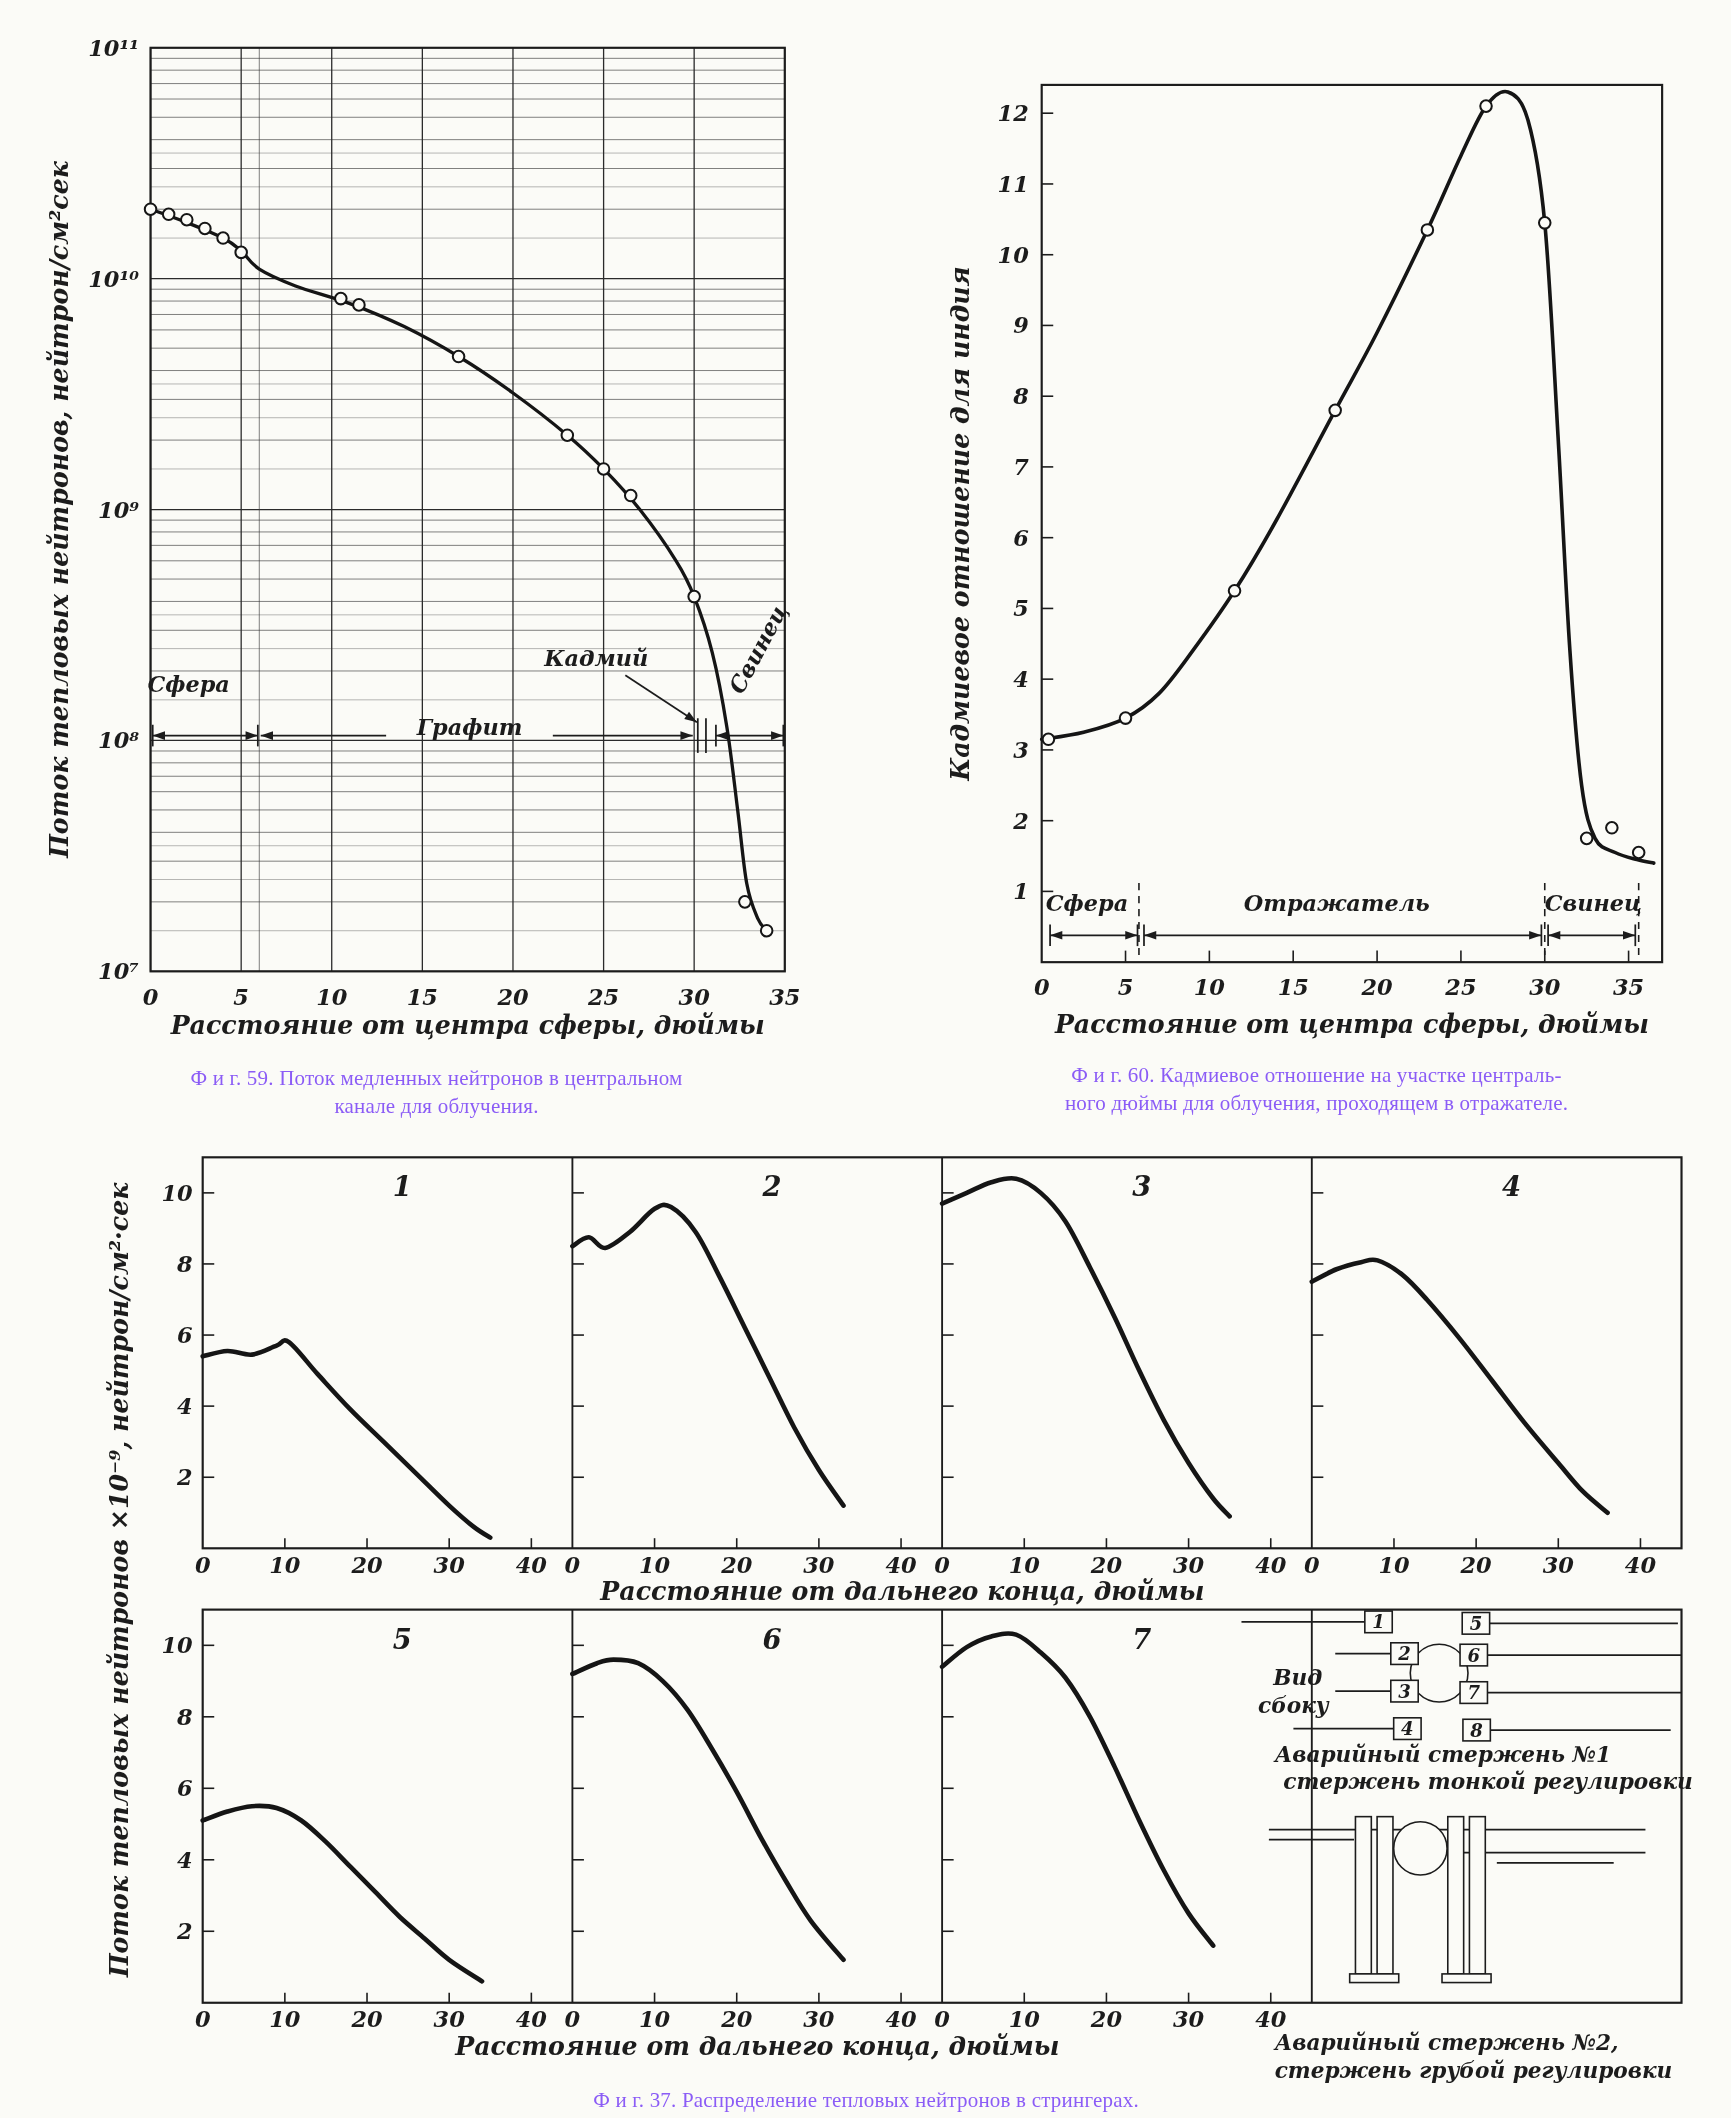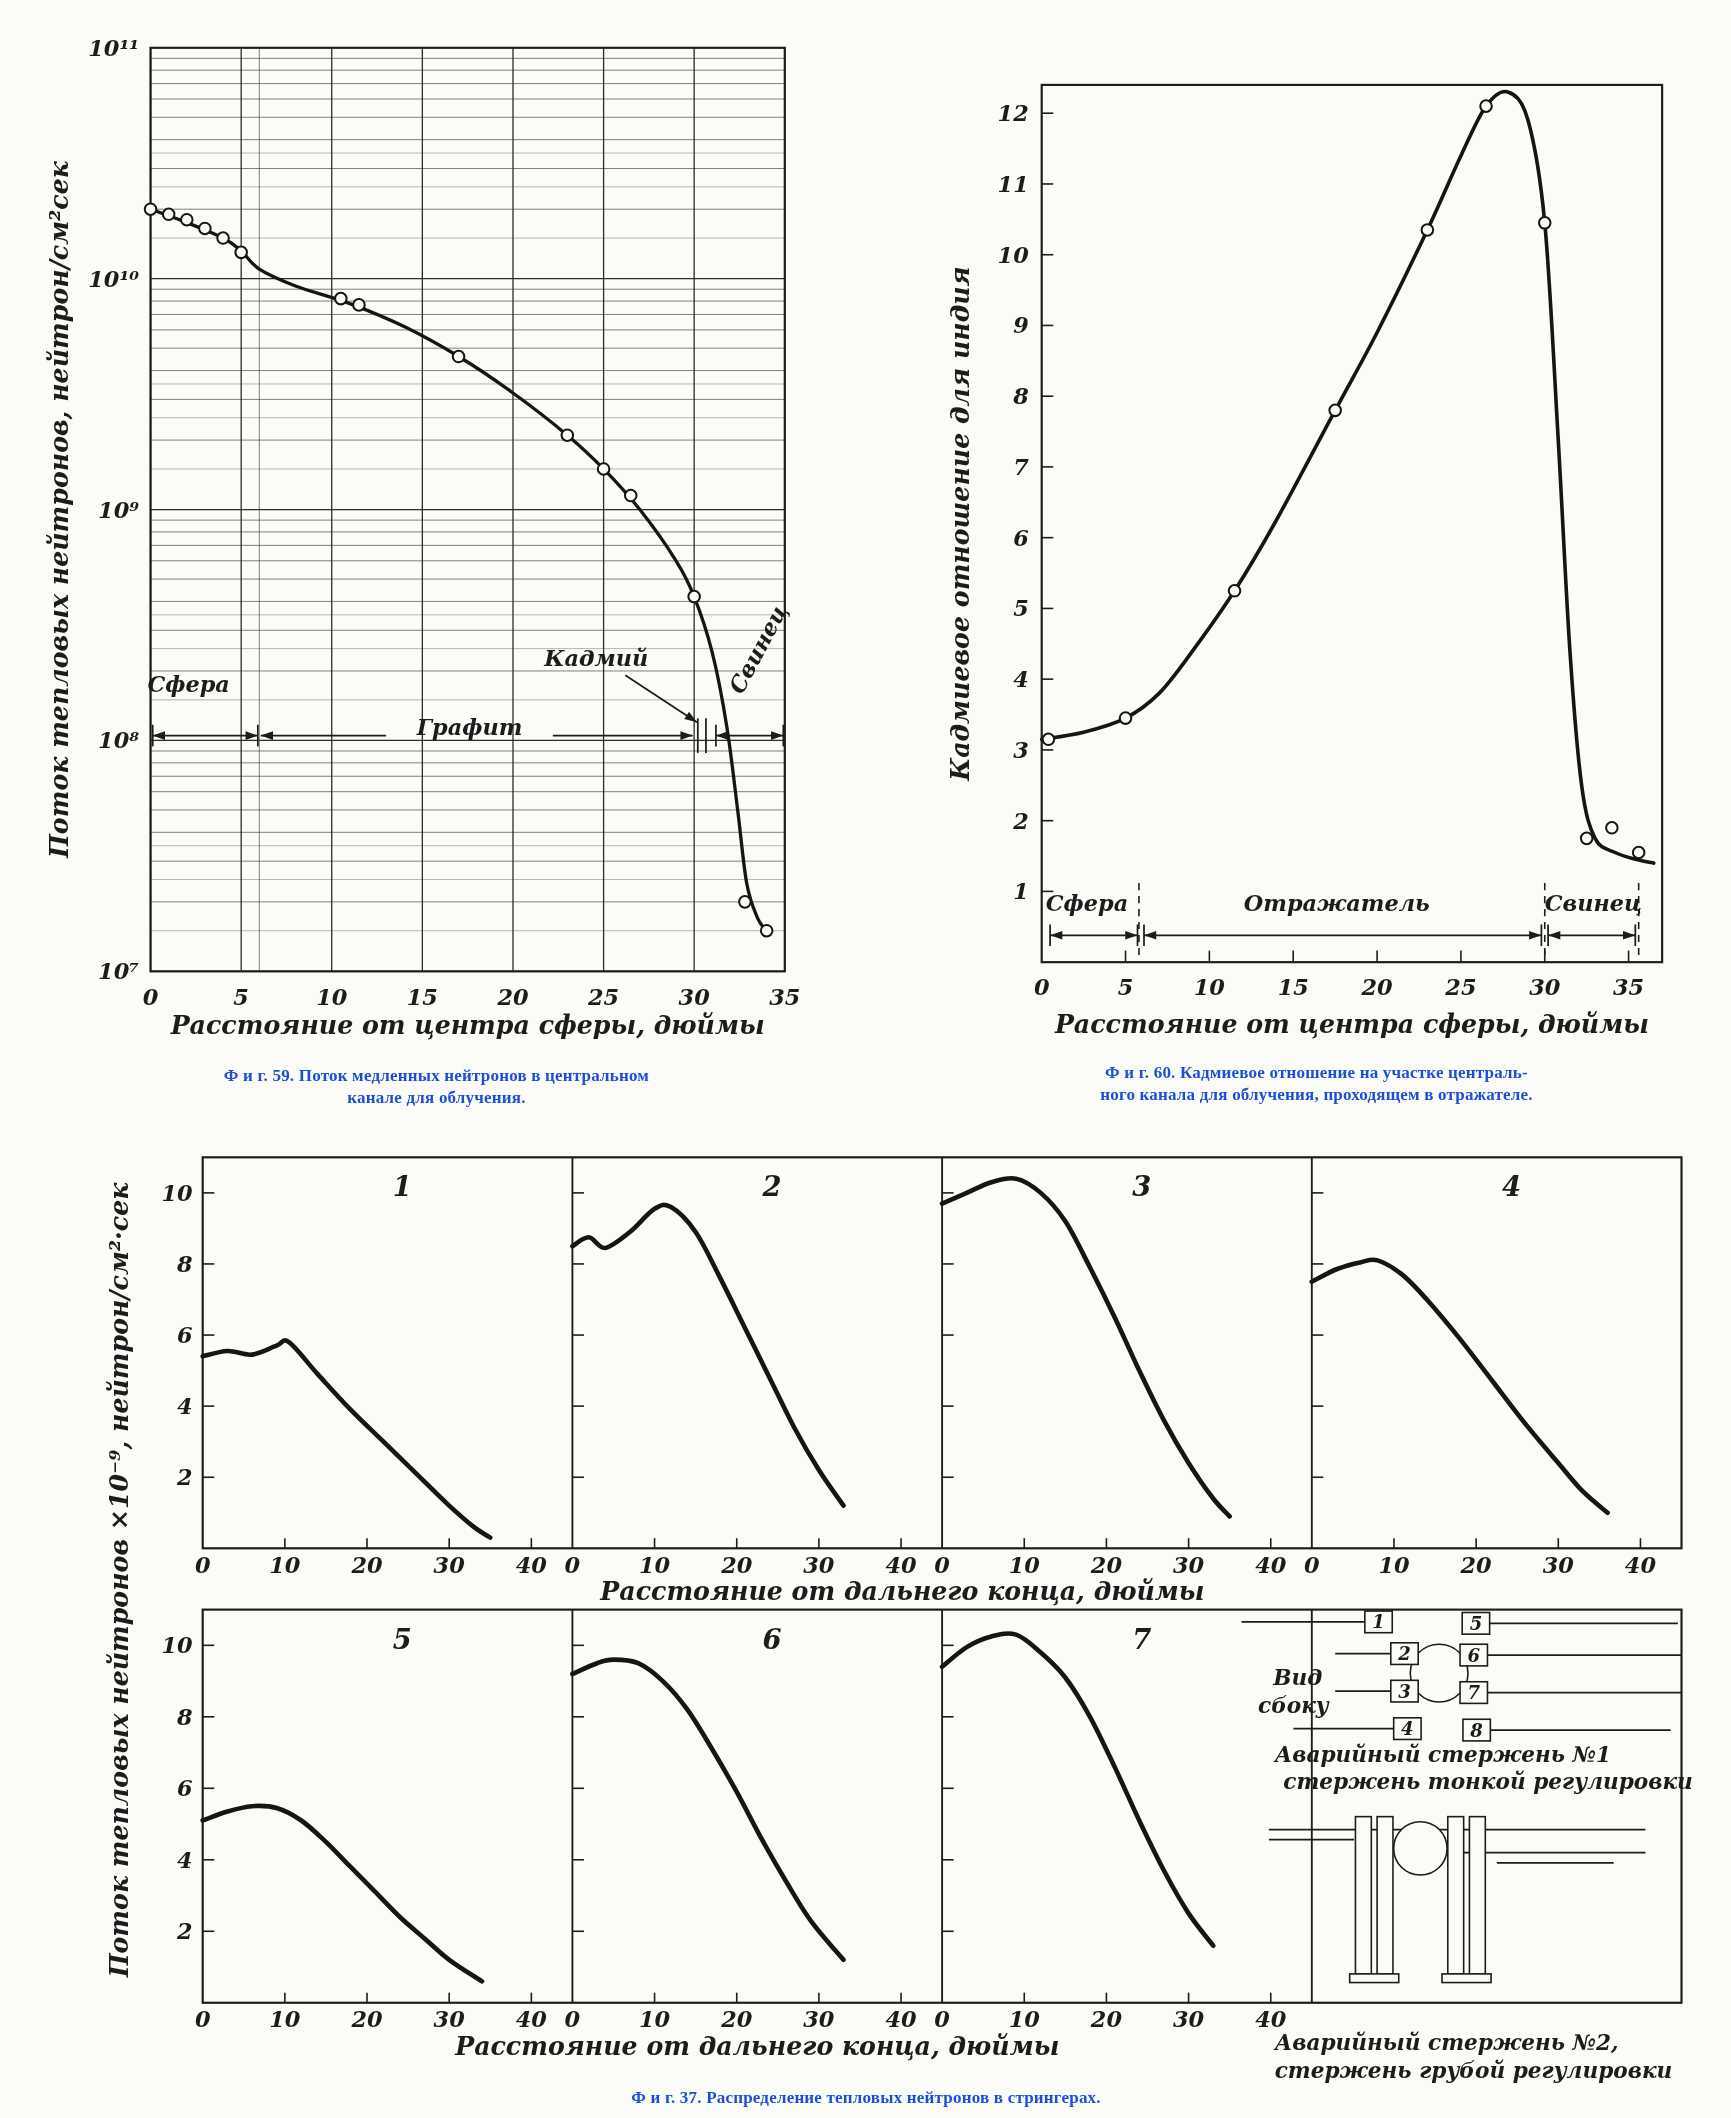--- a/index.html
+++ b/index.html
@@ -1,21 +1,21 @@
 <!DOCTYPE html>
 <html style="font-size:11.5px"><head>
 <meta charset="utf-8">
 <style>
   *{margin:0;padding:0;box-sizing:border-box}
   html,body{background:#e9e9e4}
   .page{position:relative;width:1732px;height:2119px;background:#fbfbf7;overflow:hidden;
         font-family:"DejaVu Serif",serif;color:#1c1c1c}
   svg.chart{position:absolute}
-  .cap{position:absolute;font-family:"Liberation Serif","DejaVu Serif",serif;font-weight:700;
-       font-size:17px;line-height:1.32;color:#1d4ed8;letter-spacing:0.2px}
+  .cap{position:absolute;font-family:"Liberation Serif","DejaVu Serif",serif;font-weight:400;
+       font-size:21px;line-height:1.32;color:#8b5cf6;letter-spacing:0.2px}
   .center{text-align:center}
   svg text{fill:#1c1c1c}
   .gmaj{stroke:#2b2b2b;stroke-width:1.8}
   .gmin{stroke:#3c3c3c;stroke-width:.9}
   .gmin2{stroke:#5a5a5a;stroke-width:.6}
   .frame{fill:none;stroke:#1c1c1c;stroke-width:3}
   .frame-line{stroke:#1c1c1c;stroke-width:2.6}
   .tline{stroke:#1c1c1c;stroke-width:2.2}
   .curve{fill:none;stroke:#151515;stroke-width:4.6;stroke-linecap:round;stroke-linejoin:round}
   .thick{stroke-width:6.4}
@@ -226,21 +226,21 @@
       <circle cx="559.8" cy="498.1" r="8" class="marker"></circle>
       <circle cx="687.6" cy="248.0" r="8" class="marker"></circle>
       <circle cx="768.9" cy="76.4" r="8" class="marker"></circle>
       <circle cx="850.3" cy="238.2" r="8" class="marker"></circle>
       <circle cx="908.4" cy="1091.4" r="8" class="marker"></circle>
       <circle cx="943.3" cy="1076.7" r="8" class="marker"></circle>
       <circle cx="980.5" cy="1111.0" r="8" class="marker"></circle>
     </svg>
   <div class="cap center" style="left:916px;top:1062px;width:801px">
     <div>Ф и г.  60.  Кадмиевое отношение на участке централь-</div>
-    <div>ного канала для облучения, проходящем в отражателе.</div>
+    <div>ного дюймы для облучения, проходящем в отражателе.</div>
   </div>
 
   <svg id="svg61" class="chart" style="left:58px;top:1140px" width="1660" height="945" viewBox="0 0 2300 1310">
       <rect x="200" y="24" width="2050" height="542" class="frame"></rect>
       <line x1="712.5" x2="712.5" y1="24" y2="566" class="frame-line"></line>
       <line x1="1225" x2="1225" y1="24" y2="566" class="frame-line"></line>
       <line x1="1737.5" x2="1737.5" y1="24" y2="566" class="frame-line"></line>
       <rect x="200" y="651" width="2050" height="545" class="frame"></rect>
       <line x1="712.5" x2="712.5" y1="651" y2="1196" class="frame-line"></line>
       <line x1="1225" x2="1225" y1="651" y2="1196" class="frame-line"></line>

